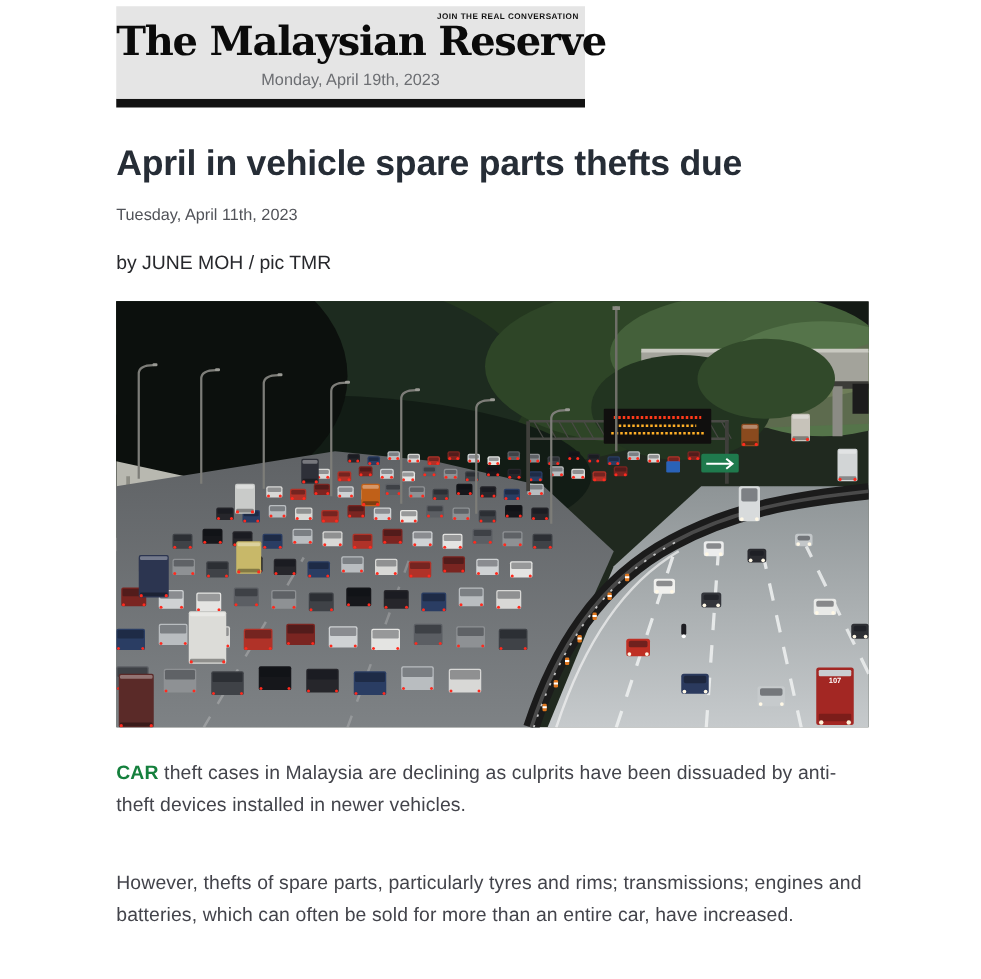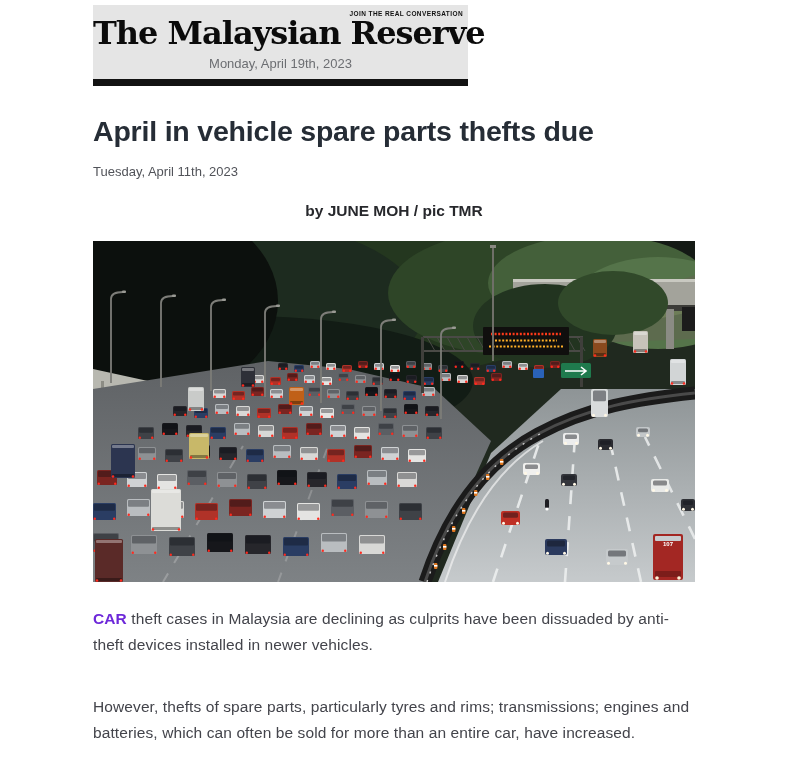--- a/index.html
+++ b/index.html
@@ -30,29 +30,29 @@
   }
   .mast-rule { width:375px; height:7px; background:#121212; }
 
   
   h1.headline {
     margin-top:23px; font-size:28.5px; line-height:45px;
     font-weight:bold; letter-spacing:-.2px; color:#262d36; width:602px;
   }
   h1.headline span { display:block; }
   .pub-date { margin-top:10px; font-size:13px; color:#515359; }
-  .byline { margin-top:23px; font-size:15.5px; font-weight:bold; color:#27282c;text-align:center; }
+  .byline { margin-top:23px; font-size:15.5px; font-weight:normal; color:#27282c; }
   .photo-wrap { margin-top:21px; width:602px; height:341px; }
   svg { display:block; }
   p.body-text {
     margin-top:24px; width:602px; font-size:15.5px; line-height:26px;
     color:#43444b; letter-spacing:.1px;
   }
   p.body-text + p.body-text { margin-top:36px; }
-  p.body-text strong { color:#6d28d9; }
+  p.body-text strong { color:#15803d; }
 </style>
 </head>
 <body>
 
 <div class="page">
 
   <div class="mast-band">
     <div class="mast-tagline">JOIN THE REAL CONVERSATION</div>
     <div class="mast-title">The Malaysian Reserve</div>
     <div class="mast-date">Monday, April 19th, 2023</div>

